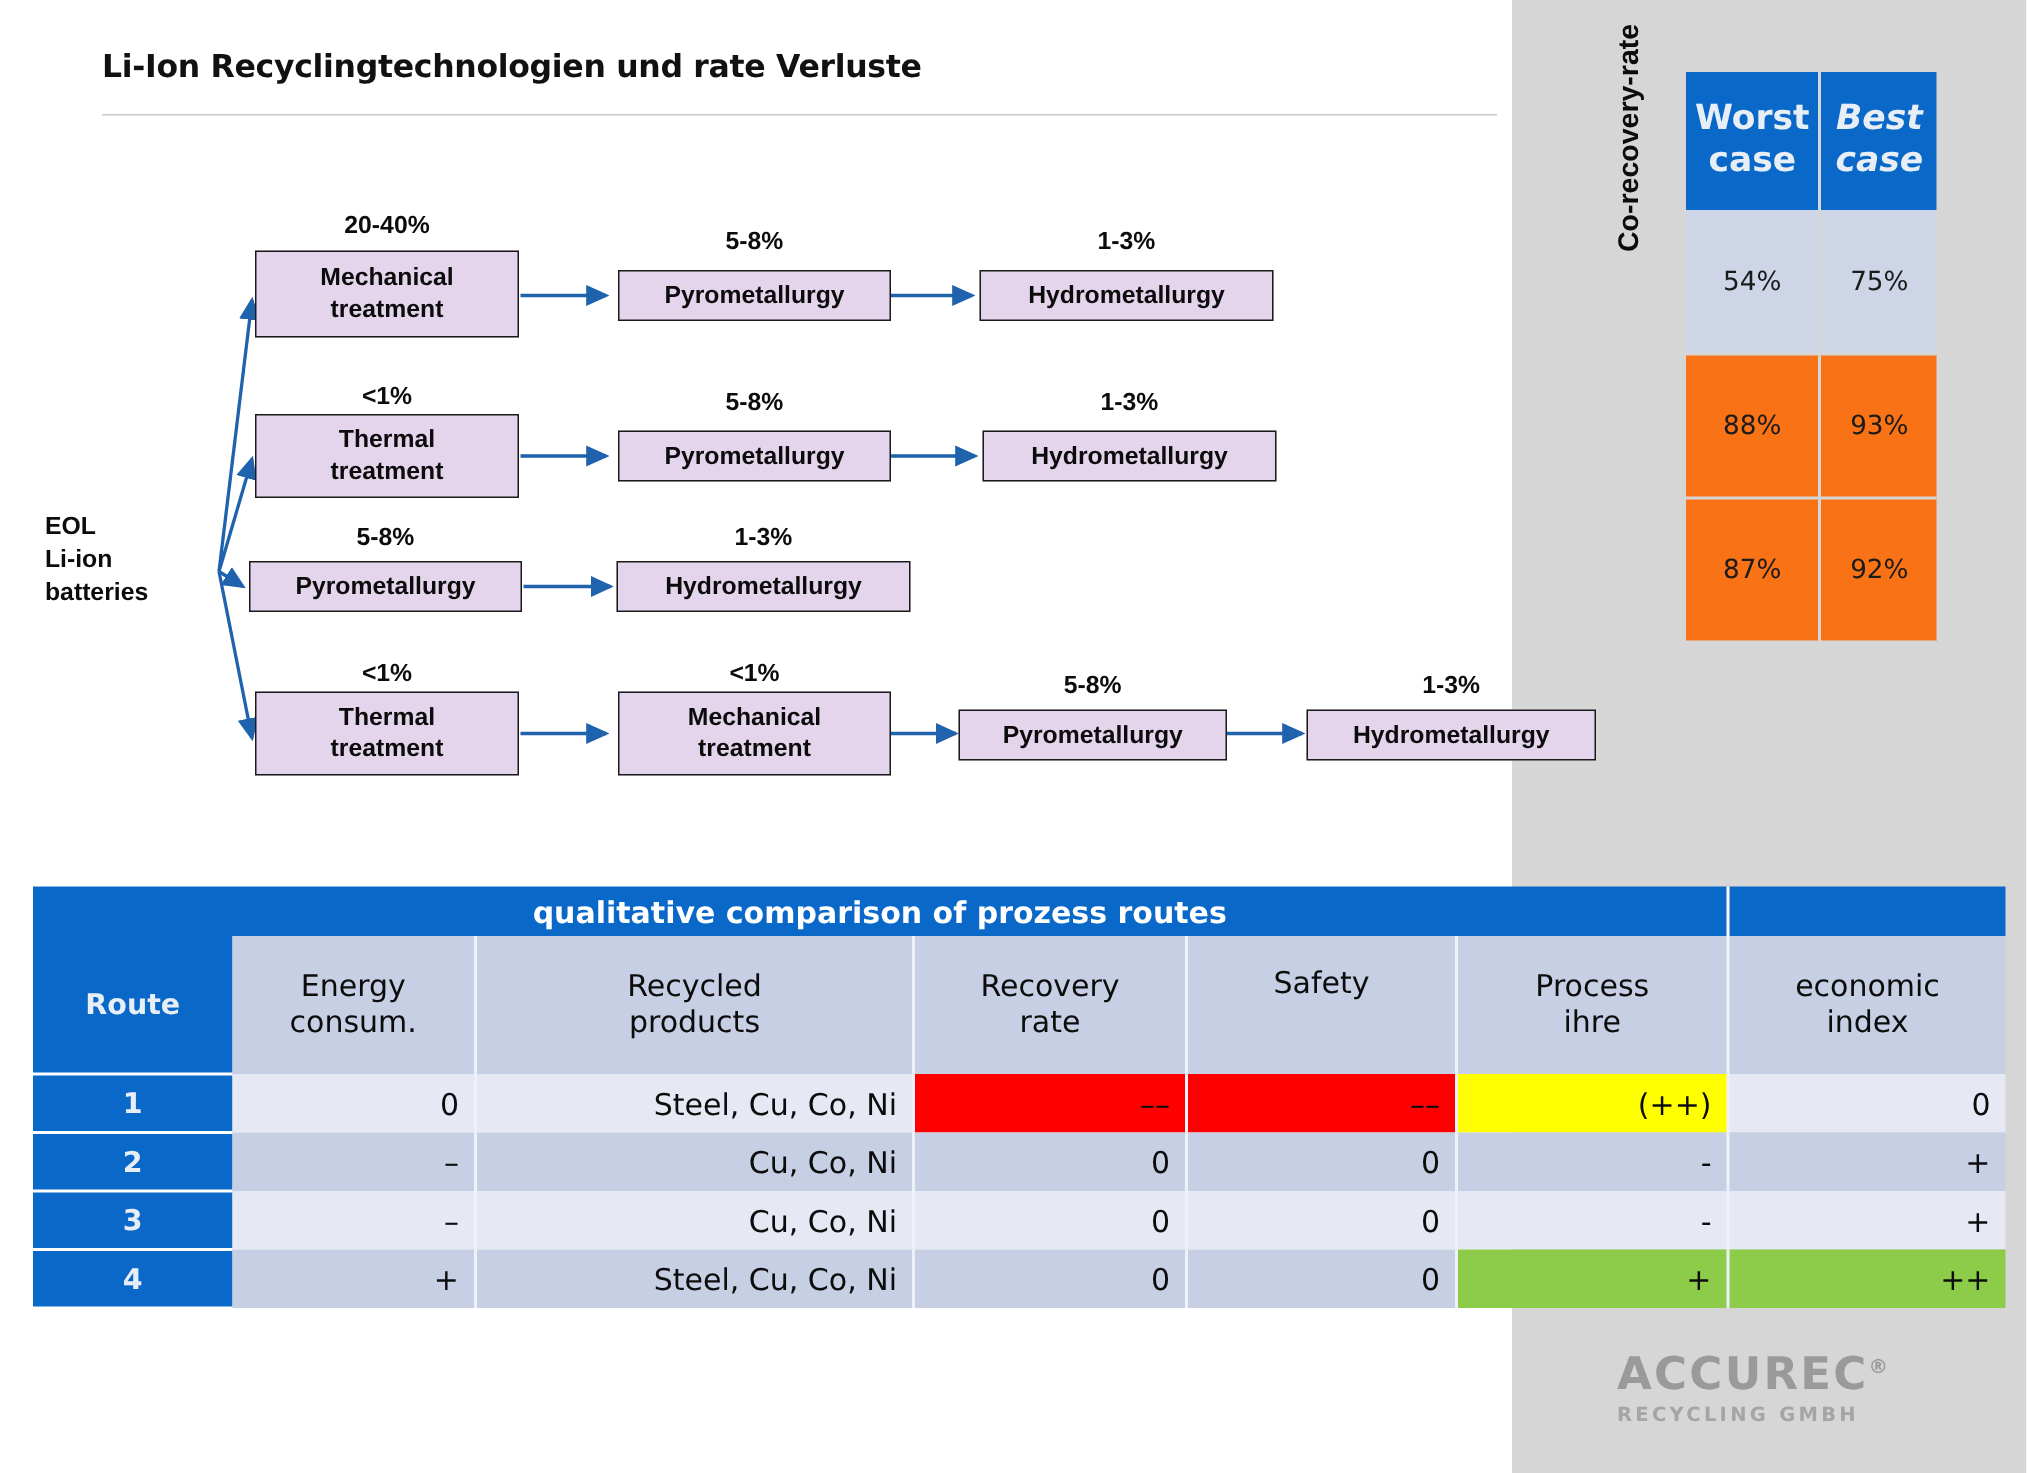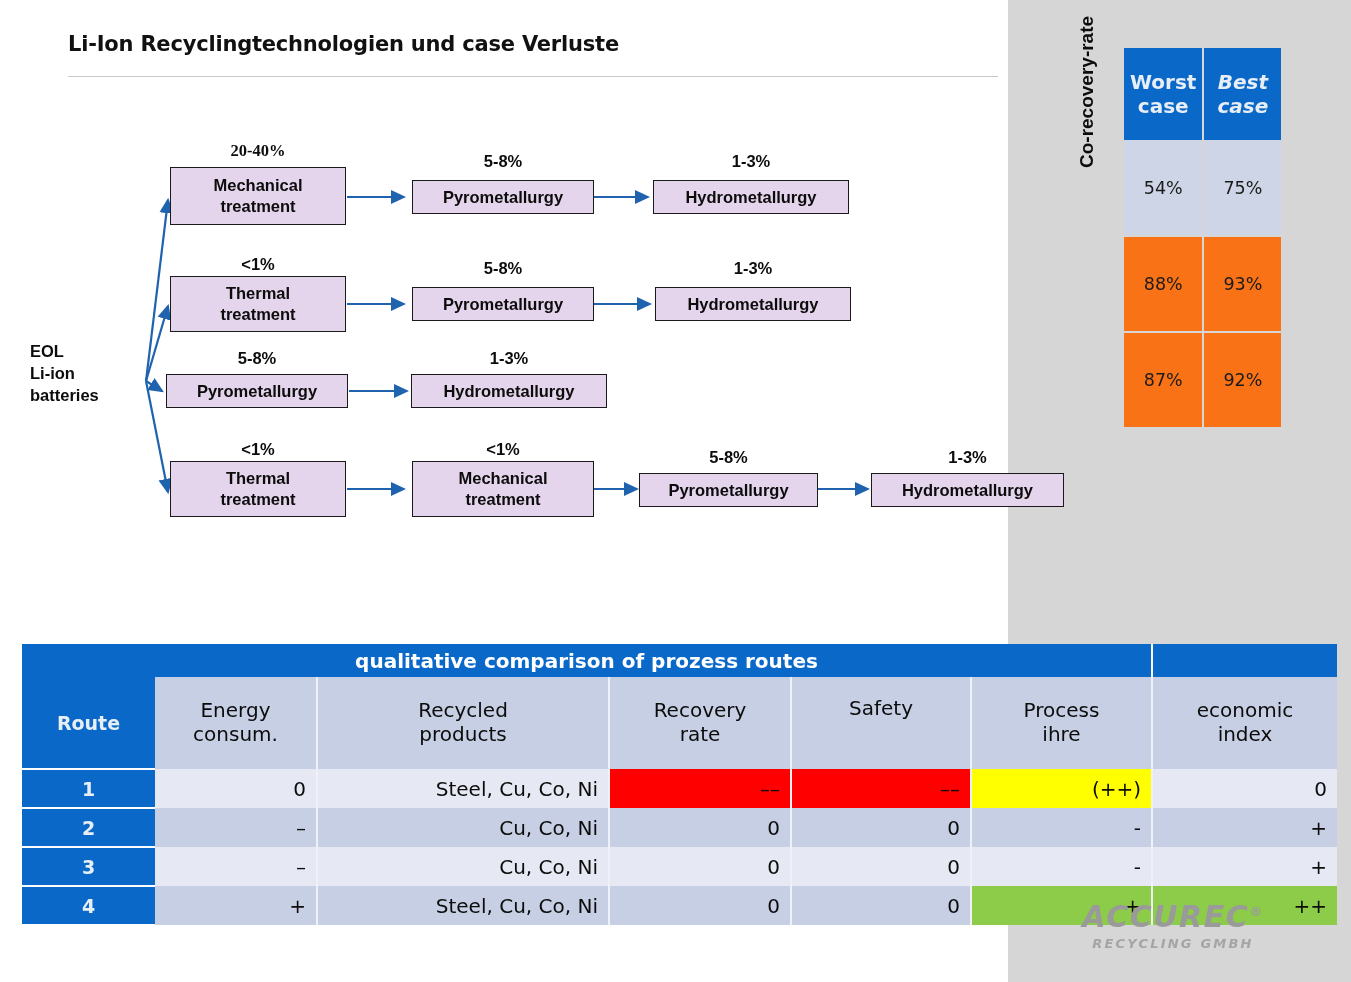--- a/index.html
+++ b/index.html
@@ -67,42 +67,42 @@
     font-weight:bold;font-size:19px;color:#0c0c0c;
     white-space:nowrap;
   }
   table.rec{
     border-collapse:collapse;
     position:absolute;left:1124px;top:48px;
     font-family:"DejaVu Sans", sans-serif;
   }
   table.rec th{
     background:#0a68c8;color:#e8eef5;
-    font-size:20px;font-weight:bold;
+    font-size:23px;font-weight:bold;
     width:78px;height:92px;
     border-right:2px solid #d6d6d6;
     line-height:1.2;
     padding:0 6px;box-sizing:border-box;
   }
   table.rec th:last-child{border-right:none;font-style:italic;}
   table.rec td{
     width:78px;height:96px;
     text-align:center;vertical-align:middle;
     font-size:17.5px;color:#1b1b1b;
     border-right:2px solid #d6d6d6;
     border-bottom:2px solid #d6d6d6;
     box-sizing:border-box;
   }
   table.rec td:last-child{border-right:none;}
   table.rec tr.odd td{background:#cdd5e6;}
   table.rec tr.even td{background:#f97316;}
 
   
   #comp-table{
-    position:absolute;left:22px;top:644px;
+    position:absolute;left:22px;top:591px;
     border-collapse:collapse;
     font-family:"DejaVu Sans", sans-serif;
     table-layout:fixed;
   }
   #comp-table .title-cell{
     background:#0a68c8;color:#ffffff;
     font-size:20px;font-weight:bold;text-align:center;
     height:33px;padding:0;
     border-right:2px solid #ffffff;
   }
@@ -139,43 +139,42 @@
   }
   #comp-table tr.r-light td.data{background:#e6e9f4;}
   #comp-table tr.r-dark td.data{background:#c6cfe3;}
   #comp-table td.data.hl-red{background:#ff0000 !important;}
   #comp-table td.data.hl-yellow{background:#ffff00 !important;}
   #comp-table td.data.hl-green{background:#8ccc48 !important;}
 
   
   #logo{
     position:absolute;left:1078px;top:902px;
-    width:190px;text-align:center;
+    width:190px;text-align:left;
     font-family:"DejaVu Sans", sans-serif;
-    font-style:italic;
   }
   #logo-main{
     font-size:30px;font-weight:bold;color:#9a9a9a;
     letter-spacing:1.5px;line-height:1;
     display:block;
   }
   #logo-reg{font-size:13px;vertical-align:super;}
   #logo-sub{
     display:block;margin-top:4px;
     font-size:13px;font-weight:bold;color:#a5a5a5;
     letter-spacing:2.2px;
   }
 </style>
 </head>
 <body>
 
 <div id="white-panel"></div>
 <div id="gray-panel"></div>
 
-<div id="page-title">Li-Ion Recyclingtechnologien und case Verluste</div>
+<div id="page-title">Li-Ion Recyclingtechnologien und rate Verluste</div>
 <div id="title-rule"></div>
 
 <div id="flow">
 
   <svg id="flow-svg" viewBox="0 0 1008 600">
     <defs>
       <marker id="ah" markerWidth="7" markerHeight="7" refX="6" refY="3.2" orient="auto">
         <path d="M0,0 L7,3.2 L0,6.4 z" fill="#1F62AD"></path>
       </marker>
     </defs>
@@ -198,21 +197,21 @@
     <path d="M818,489 L868,489" stroke="#1F62AD" stroke-width="2.2" fill="none" marker-end="url(#ah)"></path>
   </svg>
 
   <div id="eol-label">
     
     <span>EOL</span><br>
     <span>Li-ion</span><br>
     <span>batteries</span>
   </div>
 
-  <div class="pct" style="left:170px;top:141px;width:176px;font-family:Liberation Serif, serif;">20-40%</div>
+  <div class="pct" style="left:170px;top:141px;width:176px;">20-40%</div>
   <div class="node" style="left:170px;top:167px;width:176px;height:58px;">
     <span style="white-space:pre-line">Mechanical
 treatment</span>
   </div>
   <div class="pct" style="left:412px;top:152px;width:182px;">5-8%</div>
   <div class="node" style="left:412px;top:180px;width:182px;height:34px;">
     <span style="white-space:pre-line">Pyrometallurgy</span>
   </div>
   <div class="pct" style="left:653px;top:152px;width:196px;">1-3%</div>
   <div class="node" style="left:653px;top:180px;width:196px;height:34px;">

